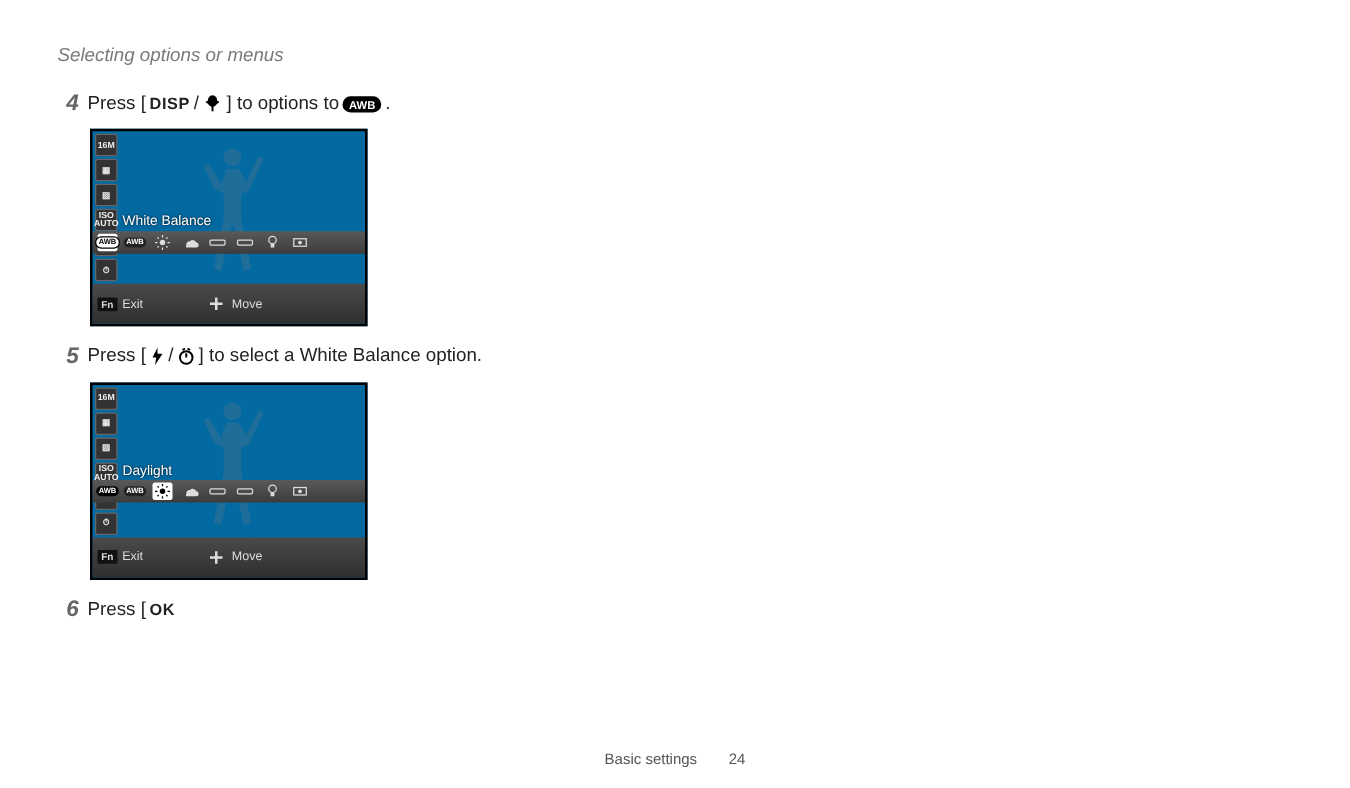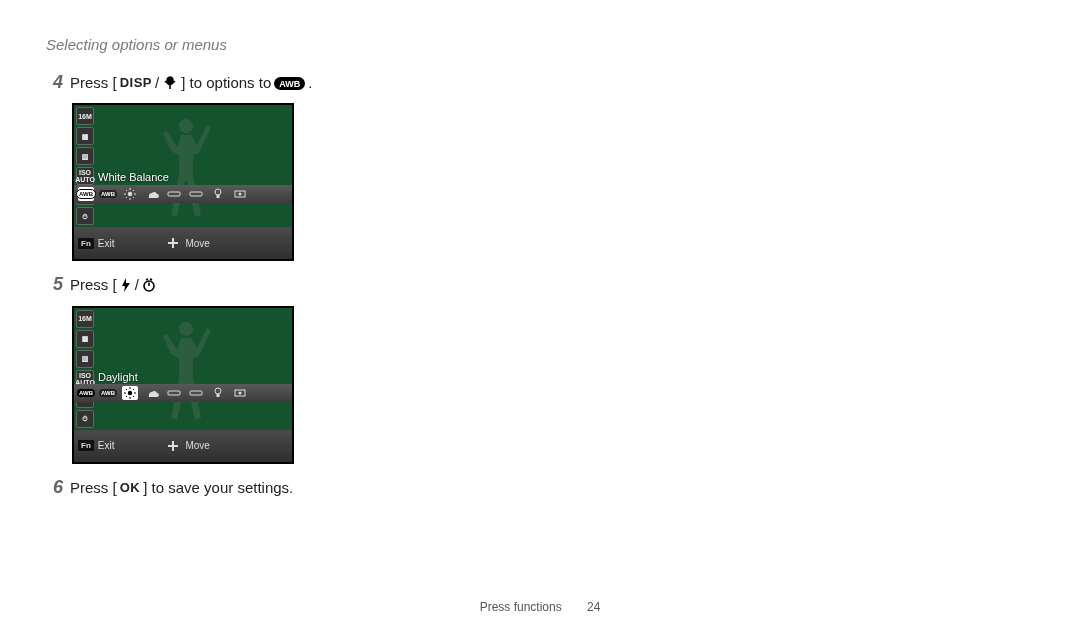--- a/index.html
+++ b/index.html
@@ -8,21 +8,21 @@
   .section-title { font-style: italic; color: #7a7a7a; font-size: 15px; margin-bottom: 20px; }
   .step { display: flex; align-items: flex-start; margin-bottom: 10px; }
   .step-num { font-style: italic; font-weight: 600; color: #666; font-size: 18px; width: 24px; text-align: center; line-height: 1.1; }
   .step-text { font-size: 15px; color: #222; line-height: 1.35; display: flex; align-items: center; flex-wrap: wrap; gap: 3px; }
   .btn-ico { display: inline-flex; align-items: center; font-weight: 700; }
   .disp-label { font-weight: 900; font-size: 13px; letter-spacing: 0.5px; }
   .macro-icon svg, .flash-icon svg, .timer-icon svg, .ok-label, .awb-pill { display: inline-block; vertical-align: middle; }
   .awb-pill { background: #000; color: #fff; font-size: 9px; font-weight: 700; border-radius: 7px; padding: 1px 5px 0 5px; line-height: 12px; }
   .ok-label { font-weight: 900; font-size: 13px; letter-spacing: 0.5px; }
 
-  .lcd { width: 222px; height: 158px; border: 2px solid #000; background: #14532d; margin: 6px 0 14px 26px; position: relative; overflow: hidden; }
+  .lcd { width: 222px; height: 158px; border: 2px solid #000; background: #0369a1; margin: 6px 0 14px 26px; position: relative; overflow: hidden; }
   .lcd-side { position: absolute; left: 0; top: 0; bottom: 16px; width: 22px; display: flex; flex-direction: column; gap: 2px; padding: 2px 2px; }
   .side-ico { width: 18px; height: 18px; background: #333; border: 1px solid #666; border-radius: 2px; display:flex; align-items:center; justify-content:center; }
   .side-ico span { color:#eee; font-size:7px; font-weight:700; text-align:center; line-height:1; }
   .lcd-scene { position:absolute; left:22px; right:0; top:0; bottom:16px; display:flex; align-items:flex-end; justify-content:center; }
   .silhouette { width: 70px; height: 130px; opacity: 0.22; transform: translateX(-8px); }
 
   .lcd-label { position:absolute; left:24px; top:66px; font-size:11px; color:#fff; text-shadow:0 0 2px #000; }
   .lcd.alt .lcd-label { top: 63px; }
   .opt-strip { position:absolute; left:0; right:0; top:80px; height:18px; background: linear-gradient(#595959,#3c3c3c); display:flex; align-items:center; padding:0 4px 0 4px; gap:6px; }
   .lcd.alt .opt-strip { top: 76px; }
@@ -164,20 +164,21 @@
       </span>
       <span>/</span>
       <span class="btn-ico timer-icon">
         <svg width="14" height="14" viewBox="0 0 14 14">
             <circle cx="7" cy="8" r="5" fill="none" stroke="#000" stroke-width="1.6"></circle>
             <line x1="7" y1="8" x2="7" y2="4.5" stroke="#000" stroke-width="1.6"></line>
             <line x1="4" y1="2" x2="6" y2="0.8" stroke="#000" stroke-width="1.6"></line>
             <line x1="10" y1="2" x2="8" y2="0.8" stroke="#000" stroke-width="1.6"></line>
           </svg>
       </span>
+      <span>] to select a White Balance option.</span>
     </div>
   </div>
 
   <div class="lcd alt">
     <div class="lcd-side">
       <div class="side-ico">
           <span>16M</span>
         </div>
       <div class="side-ico">
           <span>▦</span>
@@ -259,21 +260,20 @@
         <span>Move</span>
       </span>
     </div>
   </div>
 
   <div class="step">
     <div class="step-num">6</div>
     <div class="step-text">
       <span>Press [</span>
       <span class="ok-label">OK</span>
-      <span>] to save your settings.</span>
     </div>
   </div>
 </div>
 
 <div class="footer">
-  <span>Press functions</span>
+  <span>Basic settings</span>
   <span class="pn">24</span>
 </div>
 
 </body></html>

